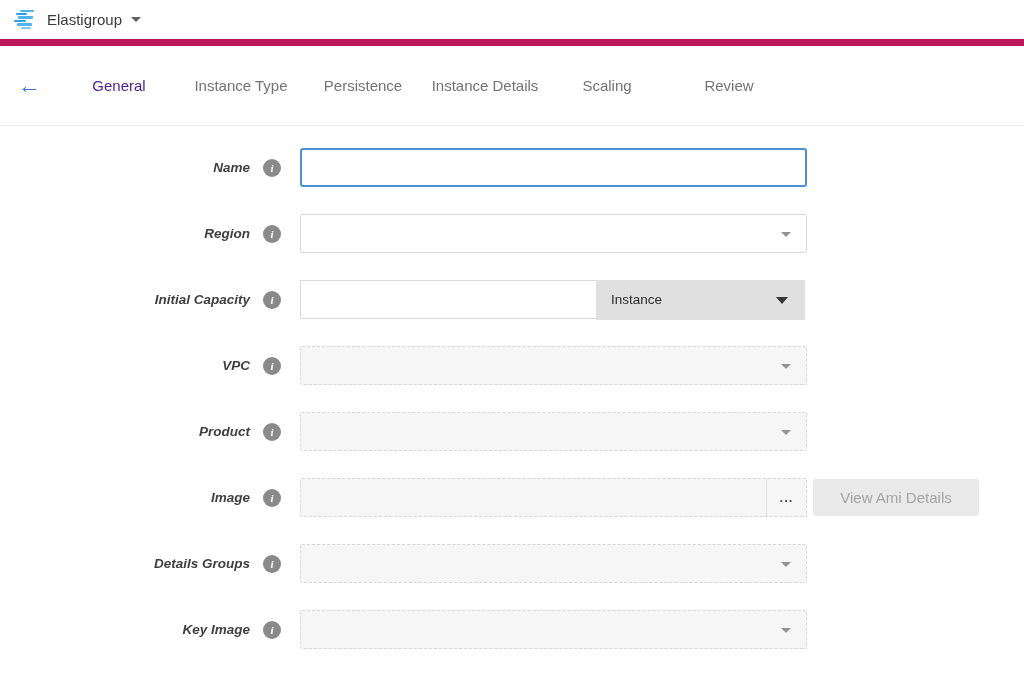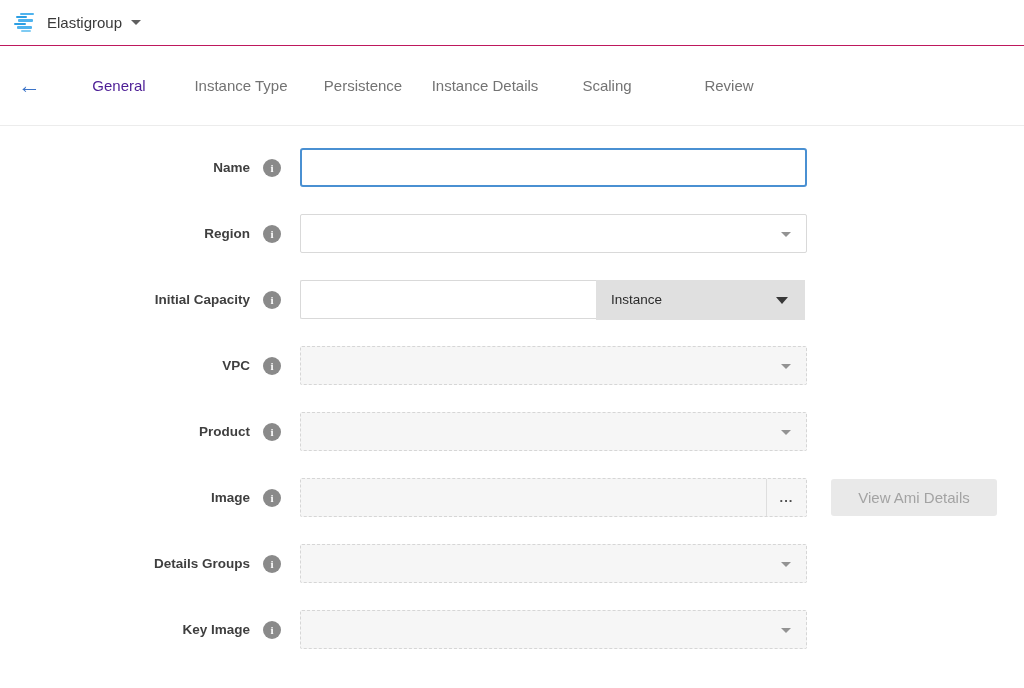--- a/index.html
+++ b/index.html
@@ -1,20 +1,20 @@
 <!DOCTYPE html>
 <html><head>
 <meta charset="utf-8">
 <style>
   * { margin:0; padding:0; box-sizing:border-box; }
   html,body { width:1024px; height:688px; background:#fff; overflow:hidden;
               font-family:"Liberation Sans", sans-serif; color:#3c3c3c; }
 
   
-  .header { height:46px; border-bottom:1px solid #be185d; display:flex; align-items:center; padding-left:14px; }
+  .header { height:46px; border-bottom:7px solid #be185d; display:flex; align-items:center; padding-left:14px; }
   .logo { width:23px; height:20px; position:relative; margin-right:10px; flex:none; }
   .logo .bar { position:absolute; height:2.6px; border-radius:1px; }
   .b1 { top:0;    left:6px; width:14px; background:#4fb3ee; }
   .b2 { top:3.4px; left:2px; width:11px; background:#2d9fe3; }
   .b3 { top:6.8px; left:4px; width:15px; background:#4fb3ee; }
   .b4 { top:10.2px; left:0;  width:12px; background:#2d9fe3; }
   .b5 { top:13.6px; left:3px; width:15px; background:#4fb3ee; }
   .b6 { top:17px;  left:7px; width:10px; background:#7fcbf3; }
   .app-name { font-size:15px; color:#3a3a3a; }
   .header-caret { margin-left:9px; width:0; height:0;
@@ -23,21 +23,21 @@
 
   
   .tabbar { height:80px; border-bottom:1px solid #ececec; display:flex; align-items:center; }
   .back-arrow { width:58px; text-align:center; color:#3b73c8; font-size:23px; cursor:pointer; line-height:1; }
   .tab { width:122px; text-align:center; font-size:15px; color:#737373; cursor:pointer; }
   .tab.active { color:#4c1d95; }
 
   
   .form { padding-top:22px; }
   .row { display:flex; align-items:center; margin-bottom:27px; height:39px; }
-  .label-col { width:281px; display:flex; align-items:center; justify-content:flex-end; flex:none; }
+  .label-col { width:281px; display:flex; align-items:center; justify-content:flex-end; flex:none;font-style:italic; }
   .label { font-weight:bold; font-size:13.5px; color:#3f3f3f; white-space:nowrap; }
   .info { width:18px; height:18px; margin-left:13px; border-radius:50%; background:#8a8a8a; color:#fff;
           font-size:11px; font-weight:bold; font-family:"Liberation Serif", serif;
           display:flex; align-items:center; justify-content:center; flex:none; cursor:pointer; }
   .control { margin-left:19px; width:507px; display:flex; align-items:flex-start; position:relative; flex:none; }
 
   .text-input { width:100%; height:39px; border:1px solid #d9d9d9; border-radius:3px;
                 font-size:14px; padding:0 10px; outline:none; background:#fff;
                 font-family:"Liberation Sans", sans-serif; }
   .text-input.focused { border:2px solid #4a90d2; }
@@ -58,21 +58,21 @@
                     border-left-width:6px; border-right-width:6px; border-top-width:7px;
                     border-top-color:#383838; }
 
   .image-group { display:flex; width:100%; height:39px; border:1px dashed #d6d6d6;
                  border-radius:2px; background:#f6f6f6; overflow:hidden; }
   .image-value { flex:1; }
   .image-browse { width:40px; border-left:1px solid #dedede; display:flex; align-items:center;
                   justify-content:center; color:#4d4d4d; font-size:13px; letter-spacing:1px;
                   font-weight:bold; cursor:pointer; }
 
-  .side-button { margin-left:24px; width:166px; height:37px; flex:none; border:none;
+  .side-button { margin-left:6px; width:166px; height:37px; flex:none; border:none;
                  background:#e9e9e9; border-radius:3px; color:#a3a3a3; font-size:15px;
                  font-family:"Liberation Sans", sans-serif; cursor:pointer; }
 </style>
 </head>
 <body>
 
 <div class="header">
   <div class="logo">
     <div class="bar b1"></div>
       <div class="bar b2"></div>

